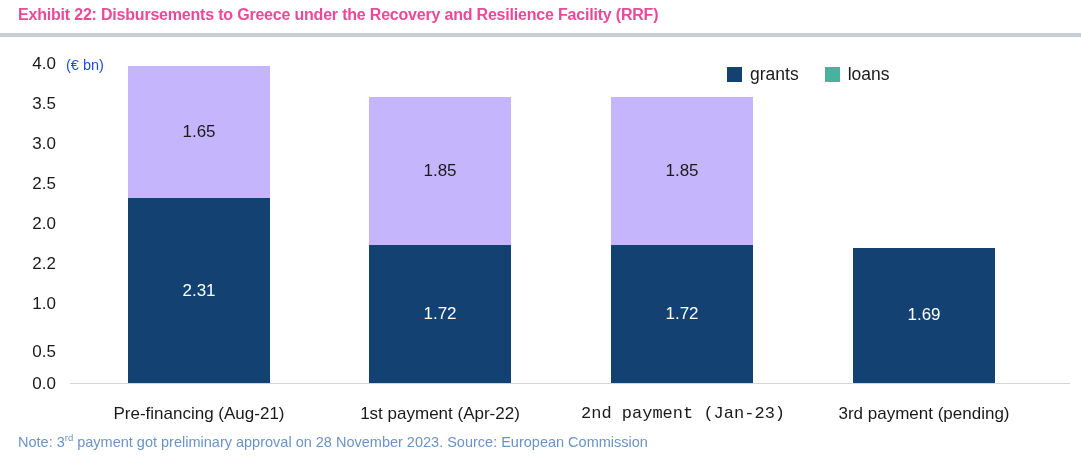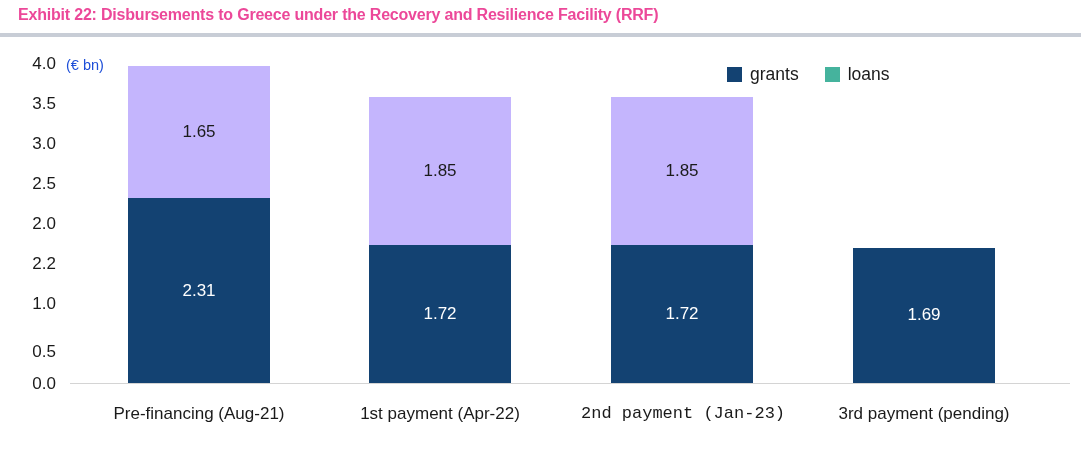--- a/index.html
+++ b/index.html
@@ -211,14 +211,15 @@
         </div>
       </div>
     <div id="catlabels">
         <div class="cat-label" style="left: 98px; width: 202px; top: 365px;">Pre-financing (Aug-21)</div>
         <div class="cat-label" style="left: 339px; width: 202px; top: 365px;">1st payment (Apr-22)</div>
         <div class="cat-label" style="left: 581px; width: 202px; top: 365px; font-family: Liberation Mono, monospace;">2nd payment (Jan-23)</div>
         <div class="cat-label" style="left: 823px; width: 202px; top: 365px;">3rd payment (pending)</div>
       </div>
   </div>
 
+  <div class="note"><span>Note: 3</span><sup>rd</sup><span> payment got preliminary approval on 28 November 2023. Source: European Commission</span></div>
 
 </div>
 
 </body></html>

